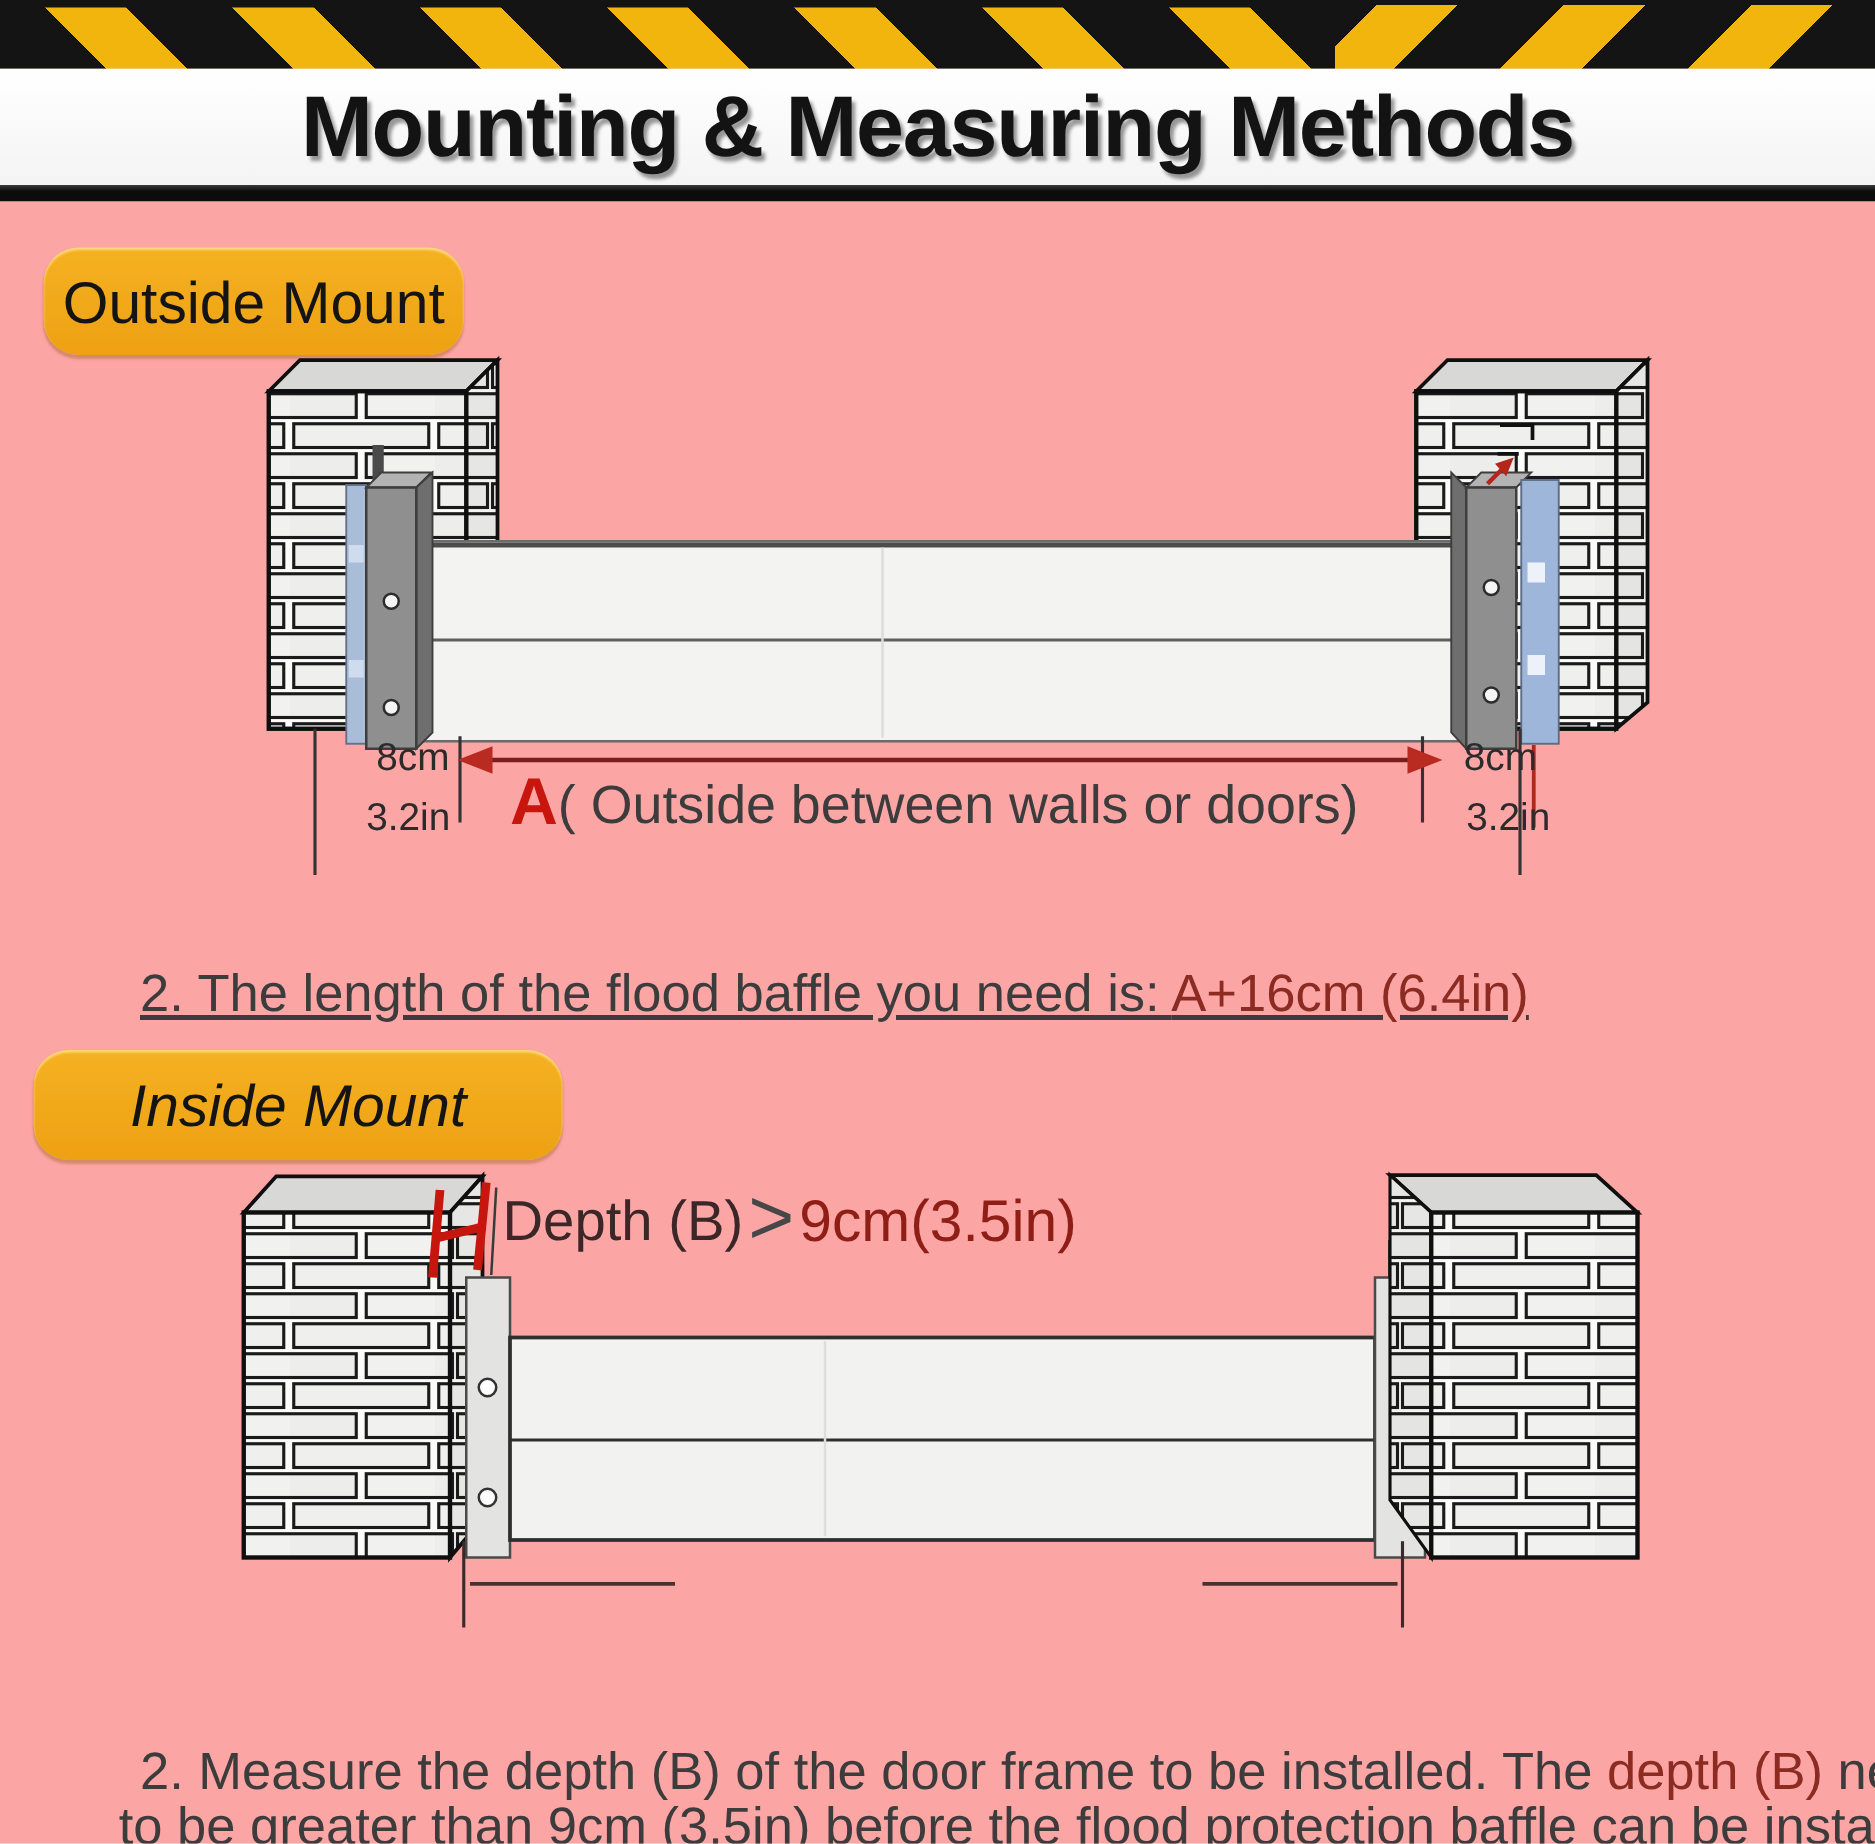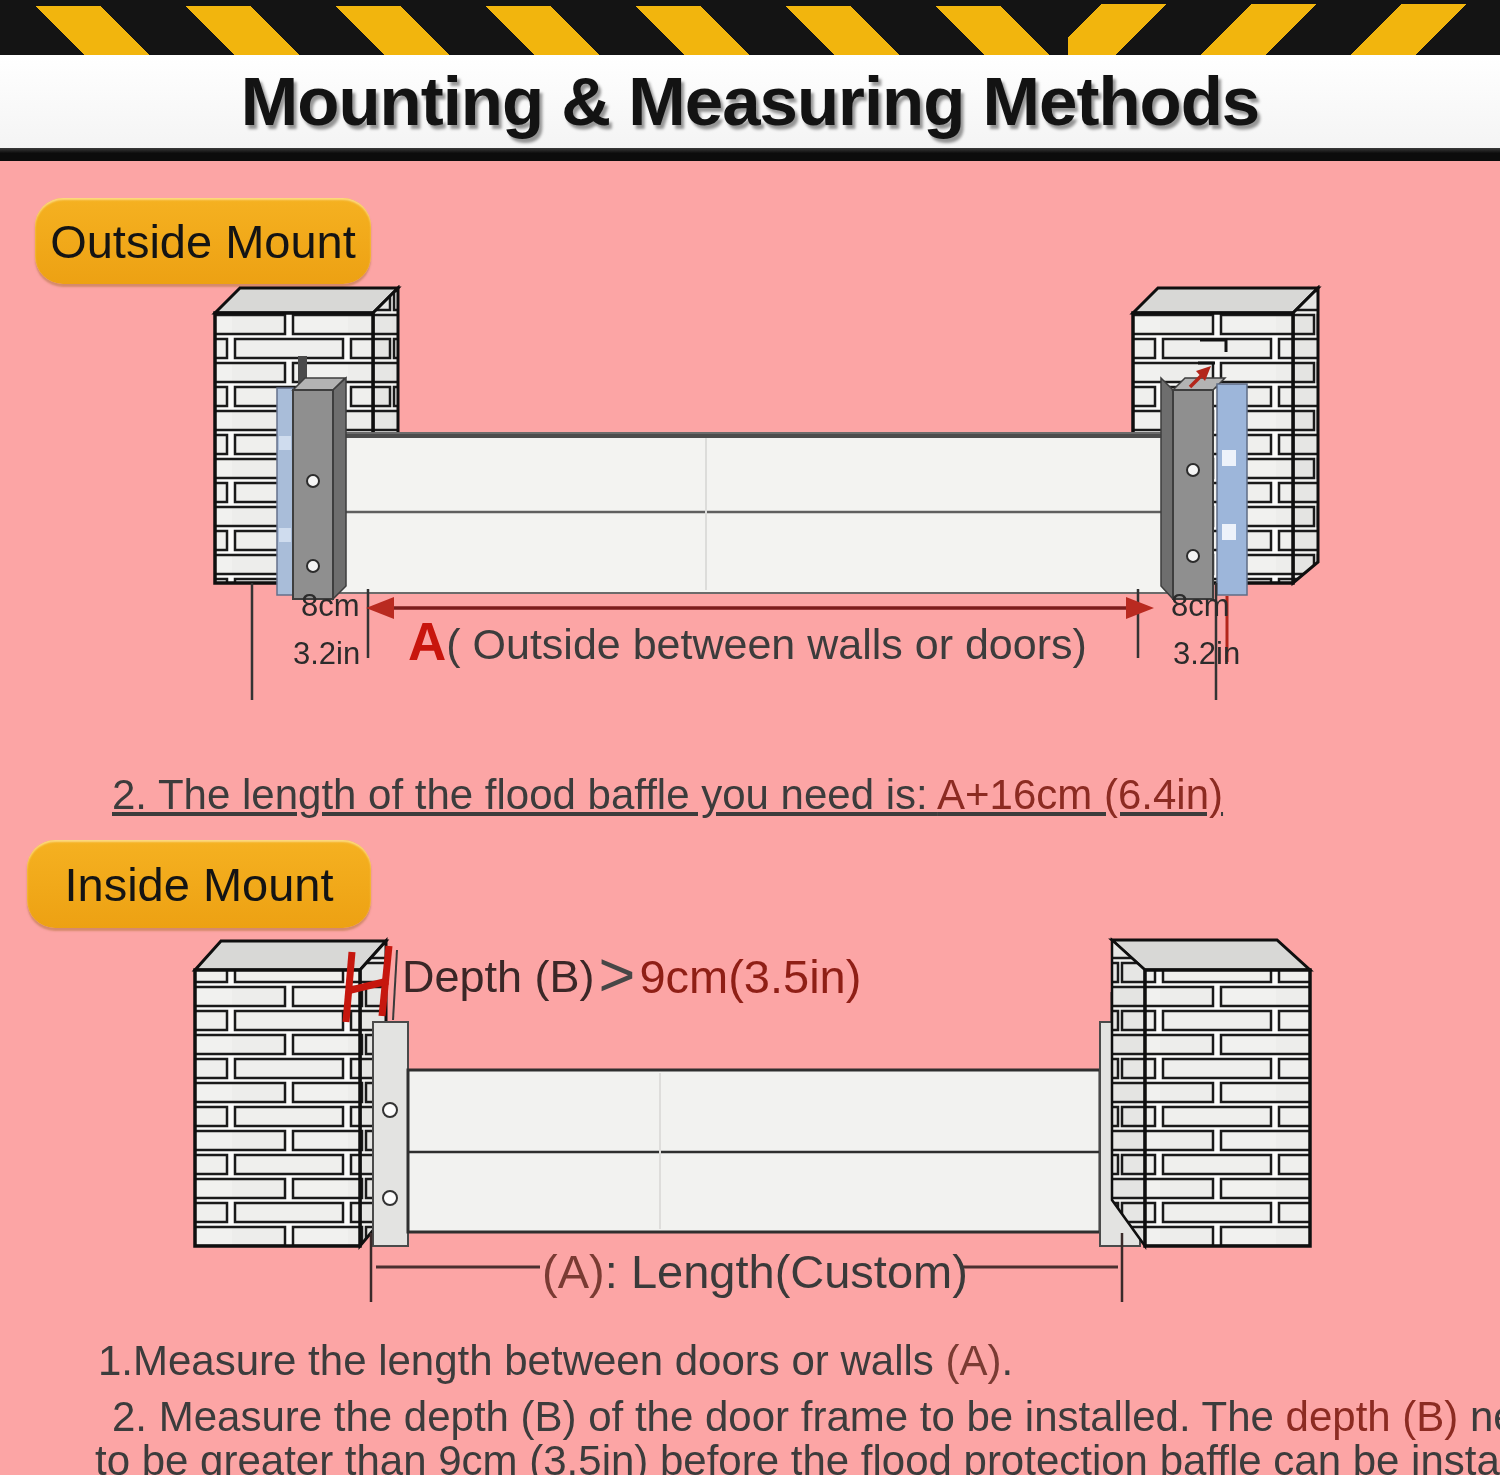--- a/index.html
+++ b/index.html
@@ -20,21 +20,21 @@
   .header-bar{position:absolute;left:0;top:148px;width:1500px;height:13px;
     background:linear-gradient(#3a3a3a,#0c0c0c 40%,#0c0c0c);}
 
   
   .badge{position:absolute;border-radius:28px;
     background:linear-gradient(#f5b121,#eda113);
     box-shadow:0 3px 2px rgba(140,90,0,0.35), inset 0 2px 2px rgba(255,235,170,0.7);
     display:flex;align-items:center;justify-content:center;
     color:#141414;font-size:47px;}
   .badge.outside{left:35px;top:198px;width:336px;height:86px;}
-  .badge.inside{left:27px;top:840px;width:344px;height:88px;}
+  .badge.inside{left:27px;top:840px;width:423px;height:88px;font-style:italic;}
 
   
   svg.diagram{position:absolute;left:0;}
   #svg-outside{top:285px;}
   #svg-inside{top:935px;}
 
   
   .dim{position:absolute;color:#2b2b2b;font-size:31px;line-height:1;margin-left:25px;}
   .arrow-label{position:absolute;left:408px;top:615px;display:flex;align-items:flex-start;}
   .arrow-label .letter-a{color:#c8150d;font-size:53px;font-weight:bold;line-height:1;}
@@ -231,27 +231,21 @@
       <line x1="376" y1="1267" x2="540" y2="1267" stroke="#4a3030" stroke-width="3"></line>
       <line x1="962" y1="1267" x2="1118" y2="1267" stroke="#4a3030" stroke-width="3"></line>
     </g>
   </svg>
 
   <div class="depth-label">
     <span class="d1">Depth (B) </span>
     <span class="gt">&gt;</span>
     <span class="d2">9cm(3.5in)</span>
   </div>
-  <div class="length-label">
-    <span class="hl">(A)</span><span>: Length(Custom)</span>
-  </div>
-
-  <div class="step" id="in-step1">
-    <span>1.Measure the length between doors or walls </span><span class="hl-soft">(A)</span><span>.</span>
-  </div>
+
   <div class="step" id="in-step2a">
     <span>2. Measure the depth (B) of the door frame to be installed. The </span><span class="hl">depth (B)</span><span> needs</span>
   </div>
   <div class="step" id="in-step2b">
     <span>to be greater than 9cm (3.5in) before the flood protection baffle can be installed.</span>
   </div>
 
 </div>
 
 </body></html>

